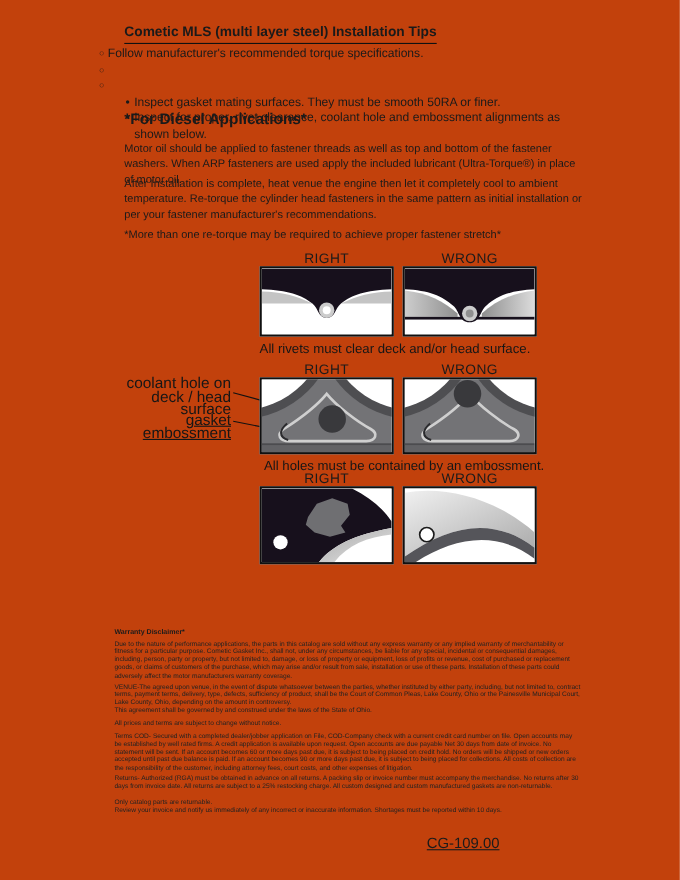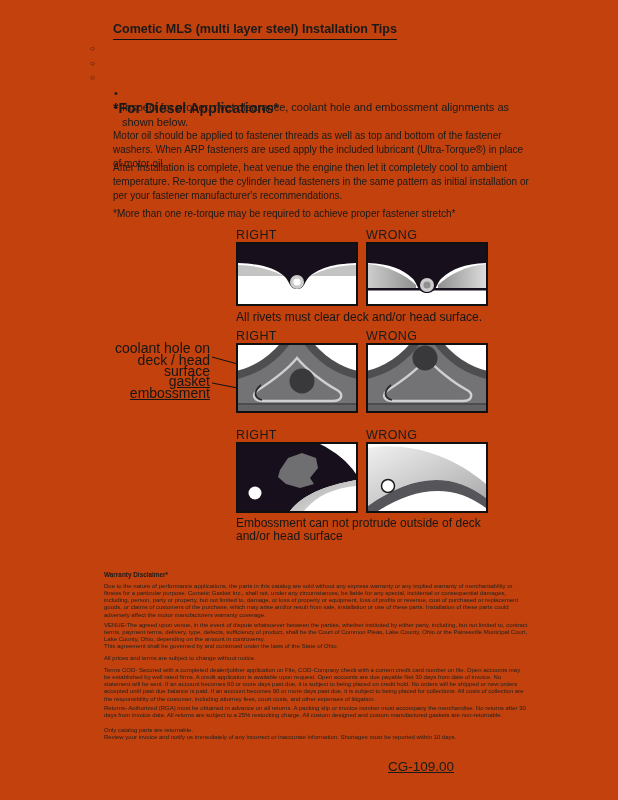--- a/index.html
+++ b/index.html
@@ -9,48 +9,50 @@
   .pre{white-space:pre-line;}
   .page-title{left:113px;top:22px;font-size:12.5px;font-weight:bold;
               border-bottom:1.6px solid #111;padding-bottom:3px;display:inline-block;}
   .tips{left:90px;top:42px;width:440px;font-size:11px;line-height:14.5px;}
   .tip-row{display:flex;align-items:flex-start;}
   .tip-row .marker{width:8px;font-size:8px;line-height:14.5px;flex:0 0 8px;}
   .tip-row.sub{margin-left:24px;}
   .tip-row.sub .marker{font-size:11px;width:8px;}
   .diesel-heading{left:113px;top:100px;font-size:14px;font-weight:bold;}
   .body-para{left:113px;width:418px;font-size:10px;line-height:14px;}
-  .dg-head{width:122px;font-size:12.5px;letter-spacing:.4px;color:#1b1b1b;}
+  .dg-head{width:122px;text-align:center;font-size:12.5px;letter-spacing:.4px;color:#1b1b1b;}
   .dg-box{width:122px;border:2px solid #101010;box-sizing:border-box;background:#fff;}
   .dg-box svg{display:block;width:100%;height:100%;}
   .dg-caption{font-size:12px;line-height:12.5px;color:#161616;}
   .dg-label{width:98px;text-align:right;font-size:14px;line-height:11.5px;color:#161616;}
   .footer-head{left:104px;top:571px;font-size:6.4px;font-weight:bold;color:#1c1c1c;}
   .fine{left:104px;width:424px;font-size:6px;line-height:7.15px;color:#222;}
   .page-number{left:388px;top:759px;font-size:13.5px;color:#1b1b1b;text-decoration:underline;}
 </style>
 </head>
 <body>
 
 <div class="page">
 
   <div class="abs page-title">Cometic MLS (multi layer steel) Installation Tips</div>
 
   <div class="abs tips">
     <div class="tip-row">
       <span class="marker">○</span>
+      <span>Follow manufacturer's recommended torque specifications.</span>
     </div>
     <div class="tip-row">
       <span class="marker">○</span>
     </div>
     <div class="tip-row">
       <span class="marker">○</span>
     </div>
     <div class="tip-row sub">
       <span class="marker">•</span>
+      <span>Inspect gasket mating surfaces.  They must be smooth 50RA or finer.</span>
     </div>
     <div class="tip-row sub">
       <span class="marker">•</span>
       <span>Inspect for proper, rivet clearance, coolant hole and embossment alignments as shown below.</span>
     </div>
   </div>
 
   <div class="abs diesel-heading">*For Diesel Applications*</div>
   <div class="abs body-para" style="top:129px;">Motor oil should be applied to fastener threads as well as top and bottom of the fastener washers. When ARP fasteners are used apply the included lubricant (Ultra-Torque®) in place of motor oil.</div>
   <div class="abs body-para" style="top:161px;">After Installation is complete, heat venue the engine then let it completely cool to ambient temperature. Re-torque the cylinder head fasteners in the same pattern as initial installation or per your fastener manufacturer's recommendations.</div>
@@ -129,20 +131,21 @@
       <circle cx="138" cy="-52" r="88" fill="#4e4e51"></circle>
       <circle cx="138" cy="-52" r="80" fill="#ffffff"></circle>
       <rect x="0" y="58" width="118" height="2" fill="#4c4c4f"></rect>
       <rect x="0" y="60" width="118" height="6" fill="#626265"></rect>
       <path d="M59 13 C68 24 86 38 99 45 C106 49 104 56 95 56 L25 56 C16 56 13 50 20 45 C34 36 50 24 59 13 Z" fill="none" stroke="#cfcfcf" stroke-width="2.4"></path>
       <path d="M23 40 C16 46 15 52 24 55" fill="none" stroke="#2b2b2e" stroke-width="1.8"></path>
       <circle cx="57" cy="13" r="12.5" fill="#39393c"></circle>
     </svg>
   </div>
 
+  <div class="abs dg-caption" style="left:240px;top:417px;">All holes must be contained by an embossment.</div>
 
   <div class="abs dg-head" style="left:236px;top:428px;">RIGHT</div>
   <div class="abs dg-head" style="left:366px;top:428px;">WRONG</div>
 
   <div class="abs dg-box" style="left:236px;top:442px;height:71px;">
     <svg viewBox="0 0 118 67" preserveAspectRatio="none">
       <defs>
         <linearGradient id="g3r" x1="0" y1="0" x2="1" y2="1">
           <stop offset="0" stop-color="#a8a8a8"></stop>
             <stop offset="1" stop-color="#e6e6e6"></stop>
@@ -164,22 +167,20 @@
             <stop offset="1" stop-color="#a8a8a8"></stop>
         </linearGradient>
       </defs>
       <rect x="0" y="0" width="118" height="67" fill="#ffffff"></rect>
       <path d="M0 4 C38 -3 84 10 118 40 L118 54 C82 26 42 32 0 62 Z" fill="url(#w3a)"></path>
       <path d="M0 62 C42 32 82 26 118 54 L118 64 C84 38 46 44 10 67 L0 67 Z" fill="#55555a"></path>
       <circle cx="20" cy="42" r="6.5" fill="#ffffff" stroke="#1c1c1c" stroke-width="1.5"></circle>
     </svg>
   </div>
 
-  <div class="abs dg-caption pre" style="left:236px;top:517px;">Embossment can not protrude outside of deck
-and/or head surface</div>
 
   <div class="abs footer-head">Warranty Disclaimer*</div>
   <div class="abs fine" style="top:583px;">Due to the nature of performance applications, the parts in this catalog are sold without any express warranty or any implied warranty of merchantability or fitness for a particular purpose.  Cometic Gasket Inc., shall not, under any circumstances, be liable for any special, incidental or consequential damages, including, person, party or property, but not limited to, damage, or loss of property or equipment, loss of profits or revenue, cost of purchased or replacement goods, or claims of customers of the purchase, which may arise and/or result from sale, installation or use of these parts.  Installation of these parts could adversely affect the motor manufacturers warranty coverage.</div>
   <div class="abs fine pre" style="top:622px;">VENUE-The agreed upon venue, in the event of dispute whatsoever between the parties, whether instituted by either party, including, but not limited to, contract terms, payment terms, delivery, type, defects, sufficiency of product, shall be the Court of Common Pleas, Lake County, Ohio or the Painesville Municipal Court, Lake County, Ohio, depending on the amount in controversy.
 This agreement shall be governed by and construed under the laws of the State of Ohio.</div>
   <div class="abs fine" style="top:655px;">All prices and terms are subject to change without notice.</div>
   <div class="abs fine" style="top:667px;">Terms COD- Secured with a completed dealer/jobber application on File, COD-Company check with a current credit card number on file.  Open accounts may be established by well rated firms.  A credit application is available upon request.  Open accounts are due payable Net 30 days from date of invoice.  No statement will be sent.  If an account becomes 60 or more days past due, it is subject to being placed on credit hold.  No orders will be shipped or new orders accepted until past due balance is paid.  If an account becomes 90 or more days past due, it is subject to being placed for collections.  All costs of collection are the responsibility of the customer, including attorney fees, court costs, and other expenses of litigation.</div>
   <div class="abs fine" style="top:705px;">Returns- Authorized (RGA) must be obtained in advance on all returns.  A packing slip or invoice number must accompany the merchandise.  No returns after 30 days from invoice date.  All returns are subject to a 25% restocking charge.  All custom designed and custom manufactured gaskets are non-returnable.</div>
   <div class="abs fine pre" style="top:727px;">Only catalog parts are returnable.
 Review your invoice and notify us immediately of any incorrect or inaccurate information.  Shortages must be reported within 10 days.</div>

